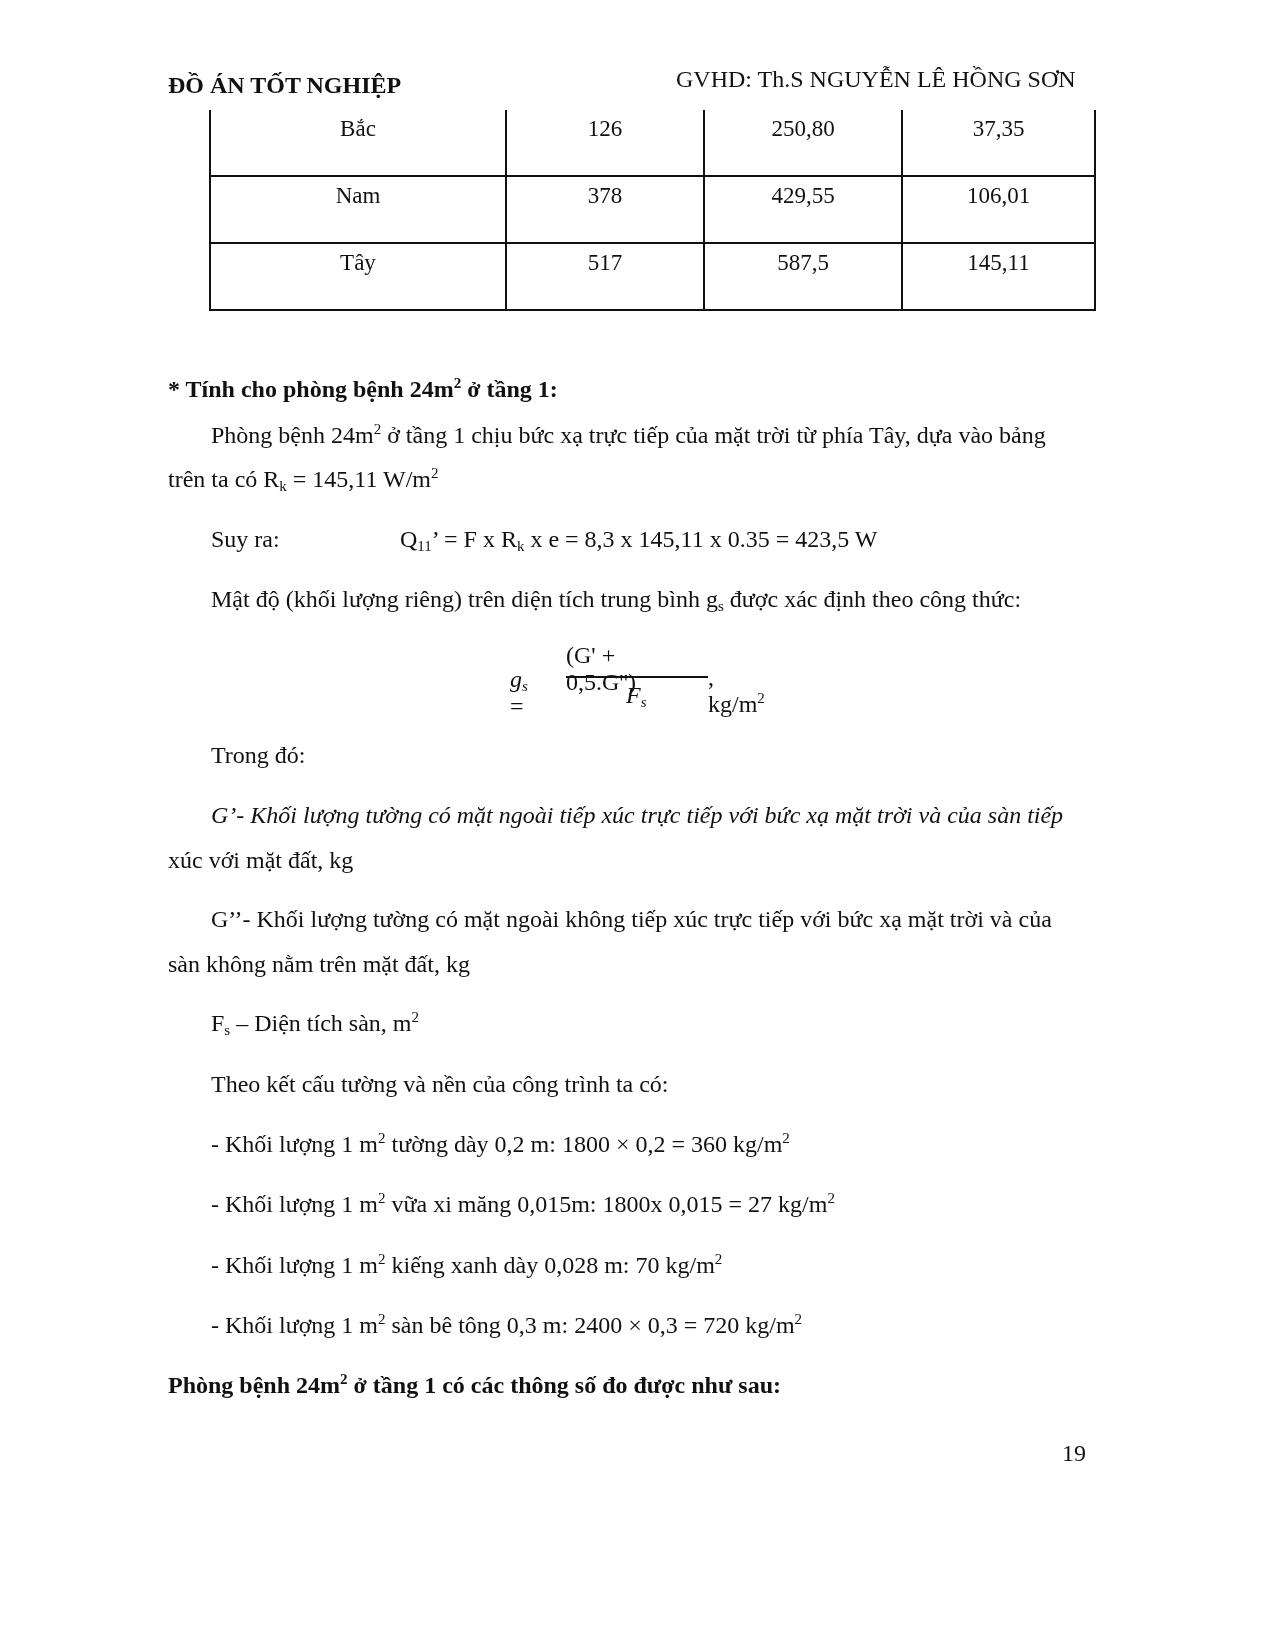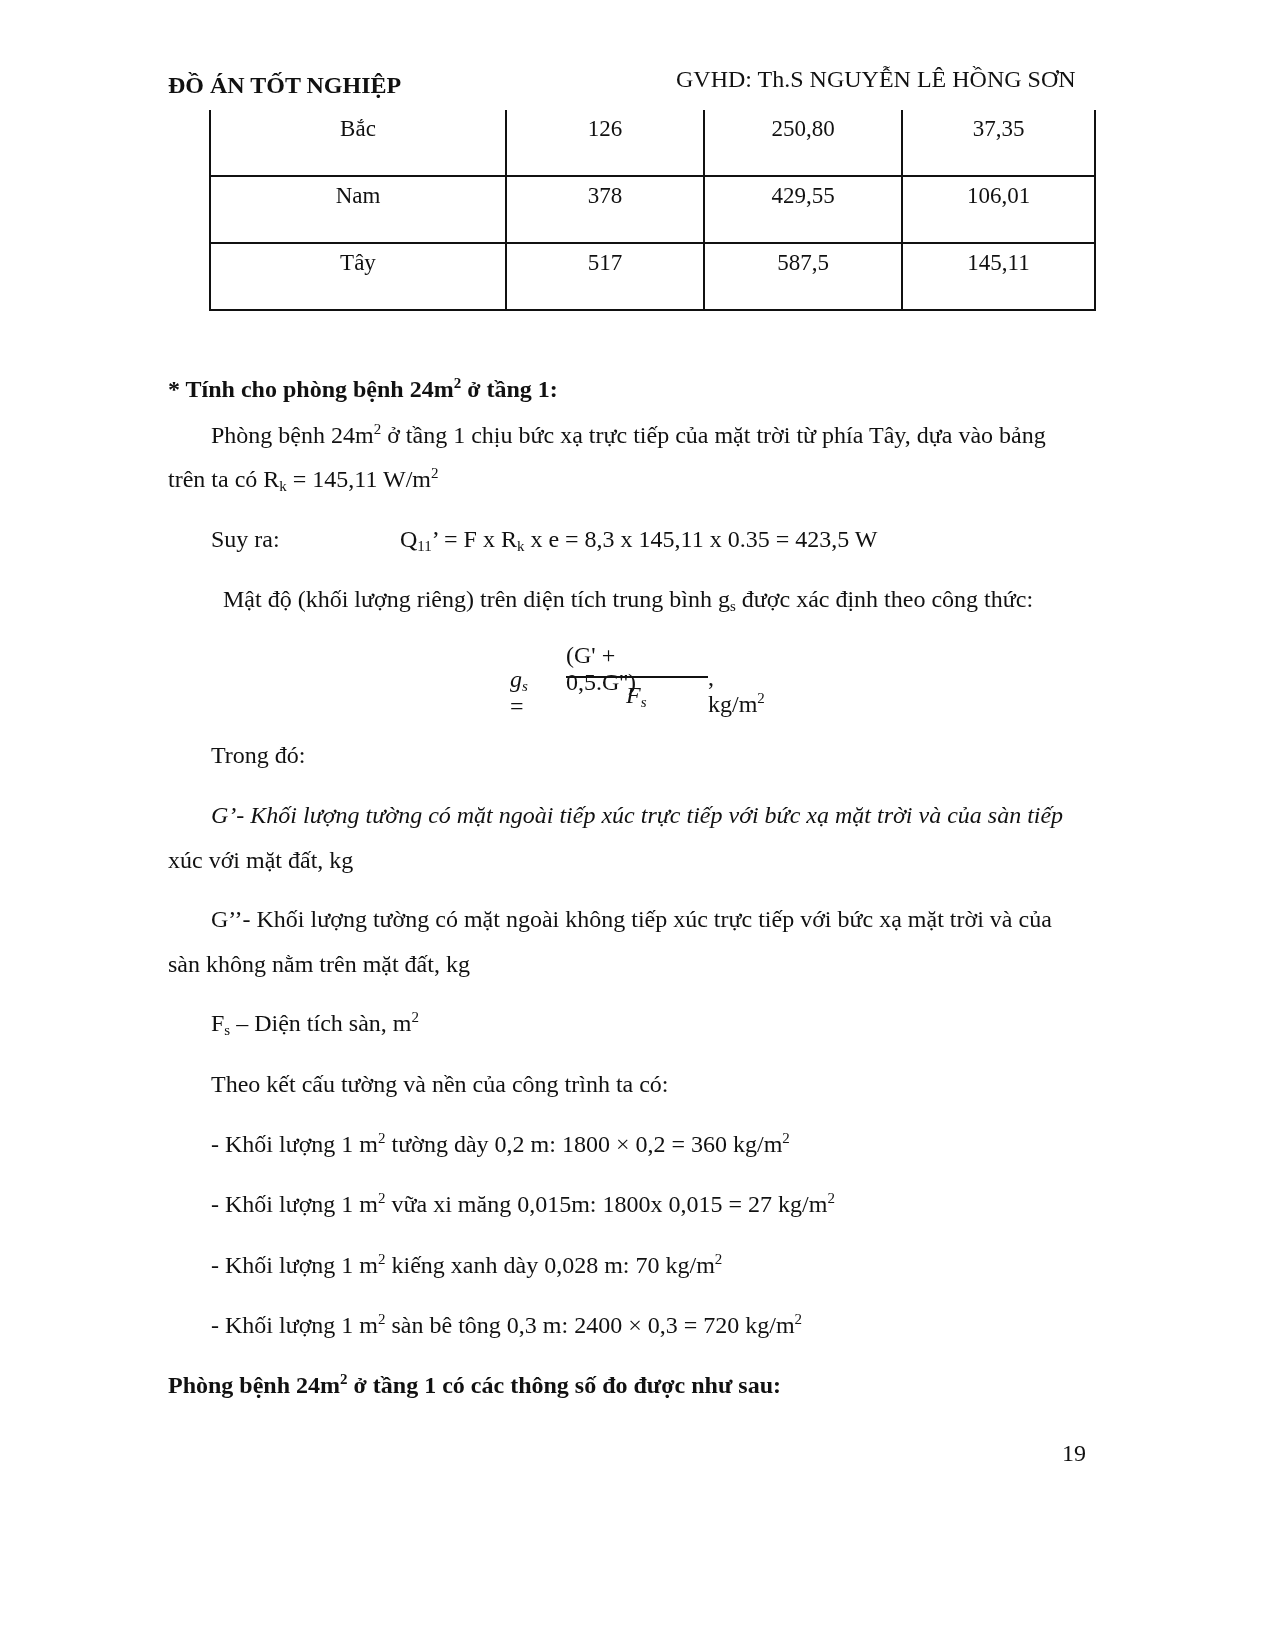--- a/index.html
+++ b/index.html
@@ -52,21 +52,21 @@
   </table>
 
 <div class="abs bold" style="left:168px;top:362px;margin-top:14px;"><span>* Tính cho phòng bệnh 24m</span><sup>2</sup><span> ở tầng 1:</span></div>
 
 <div class="abs" style="left:211px;top:422px;"><span>Phòng bệnh 24m</span><sup>2</sup><span> ở tầng 1 chịu bức xạ trực tiếp của mặt trời từ phía Tây, dựa vào bảng</span></div>
 <div class="abs" style="left:168px;top:466px;"><span>trên ta có R</span><sub>k</sub><span> = 145,11 W/m</span><sup>2</sup></div>
 
 <div class="abs" style="left:211px;top:526px;">Suy ra:</div>
 <div class="abs" style="left:400px;top:526px;"><span>Q</span><sub>11</sub><span>’ = F x R</span><sub>k</sub><span> x e = 8,3 x 145,11 x 0.35 = 423,5 W</span></div>
 
-<div class="abs" style="left:211px;top:586px;margin-left:12px;"><span>Mật độ (khối lượng riêng) trên diện tích trung bình g</span><sub>s</sub><span> được xác định theo công thức:</span></div>
+<div class="abs" style="left:211px;top:586px;"><span>Mật độ (khối lượng riêng) trên diện tích trung bình g</span><sub>s</sub><span> được xác định theo công thức:</span></div>
 
 <div class="frac">
   <span class="lhs"><span>g</span><sub>s</sub> <span style="font-style:normal">=</span></span>
   <span class="num">(G' + 0,5.G'')</span>
   <span class="bar"></span>
   <span class="den"><span>F</span><sub>s</sub></span>
   <span class="unit"><span>, kg/m</span><sup>2</sup></span>
 </div>
 
 <div class="abs" style="left:211px;top:742px;">Trong đó:</div>

